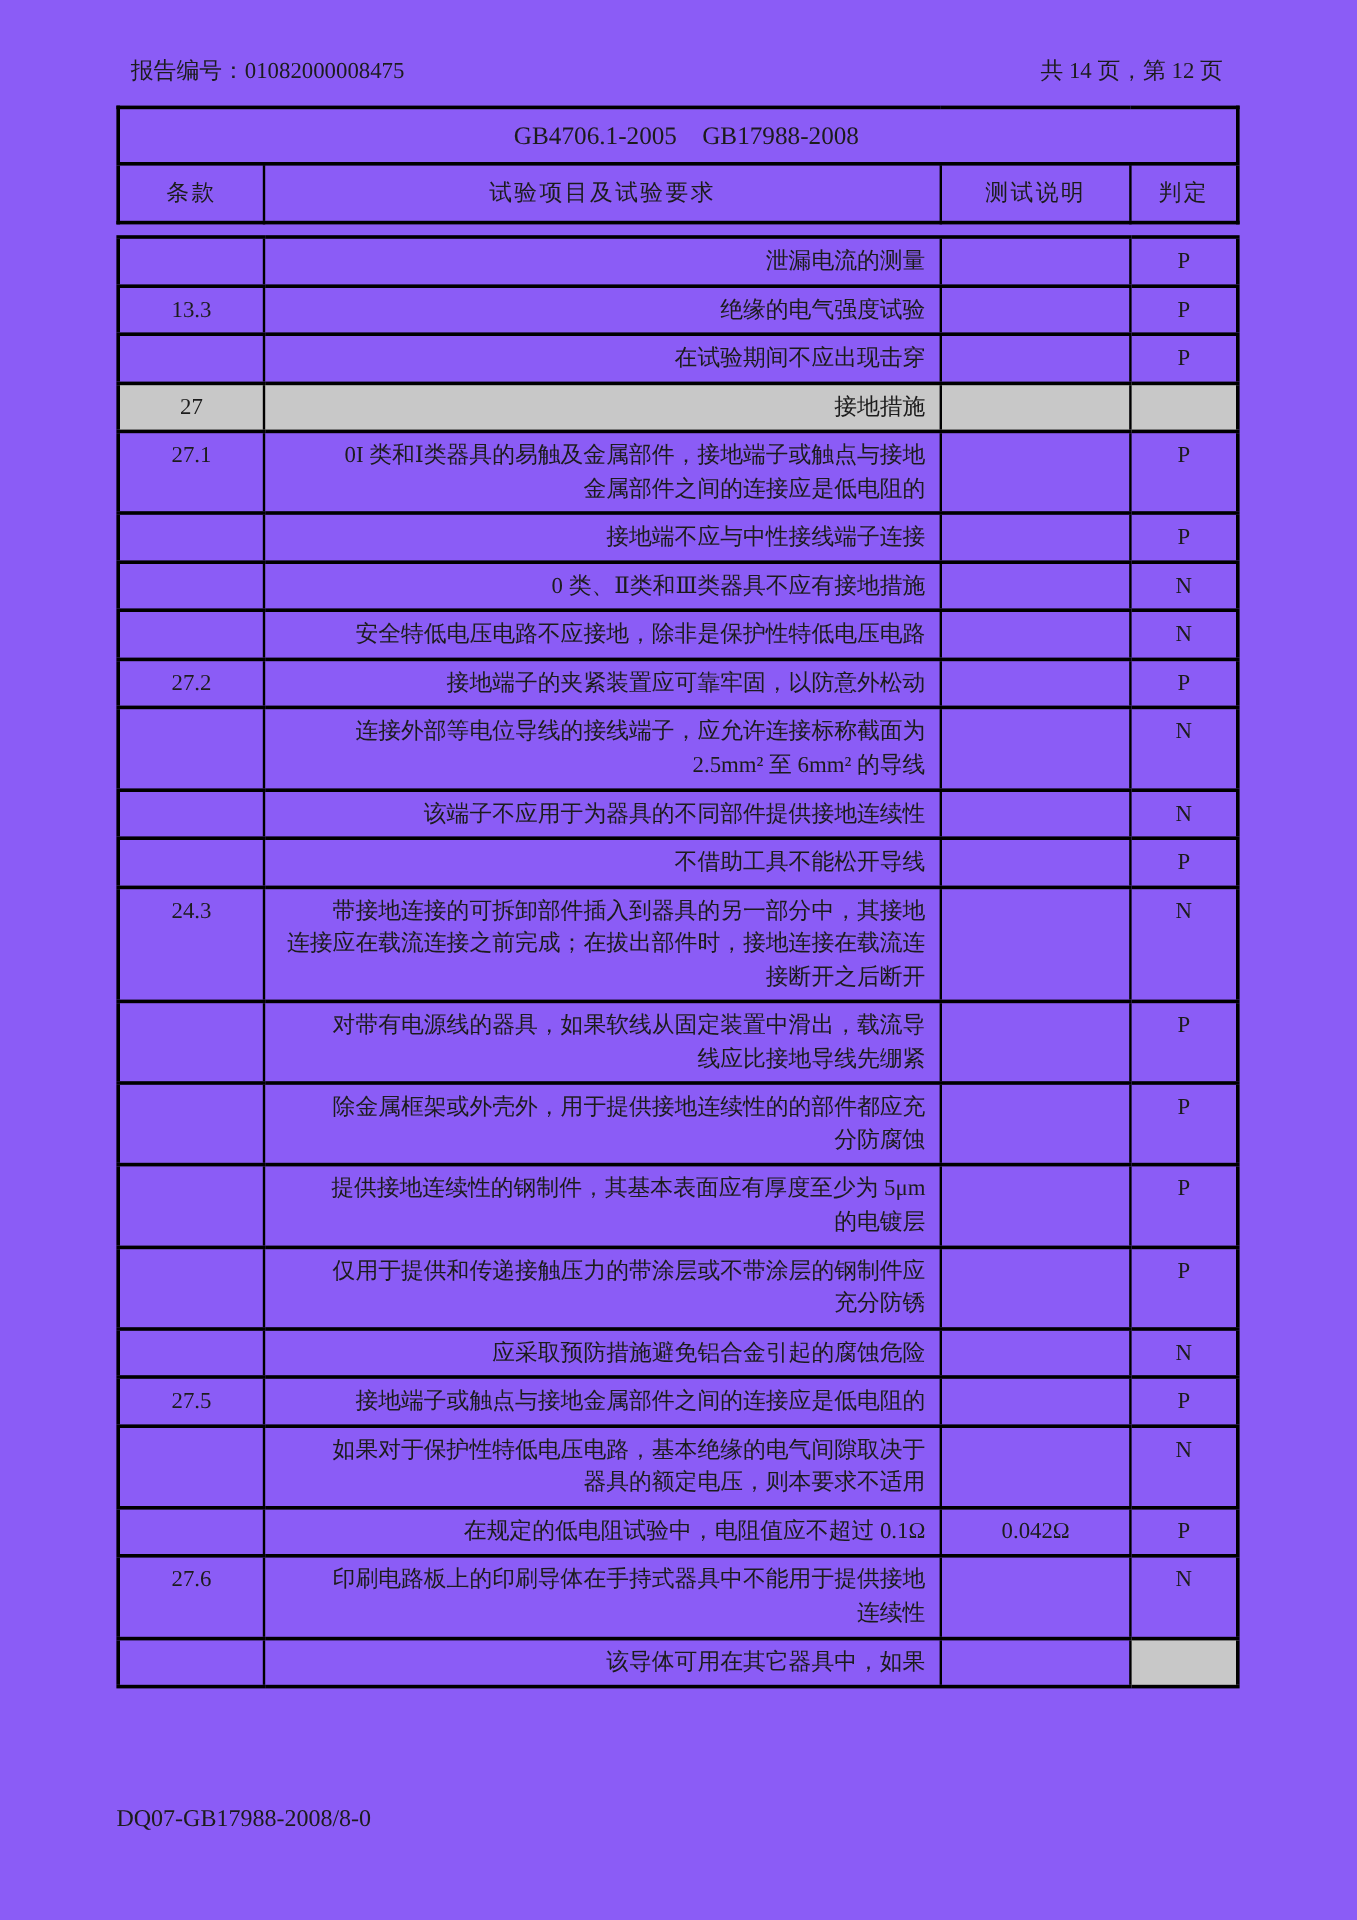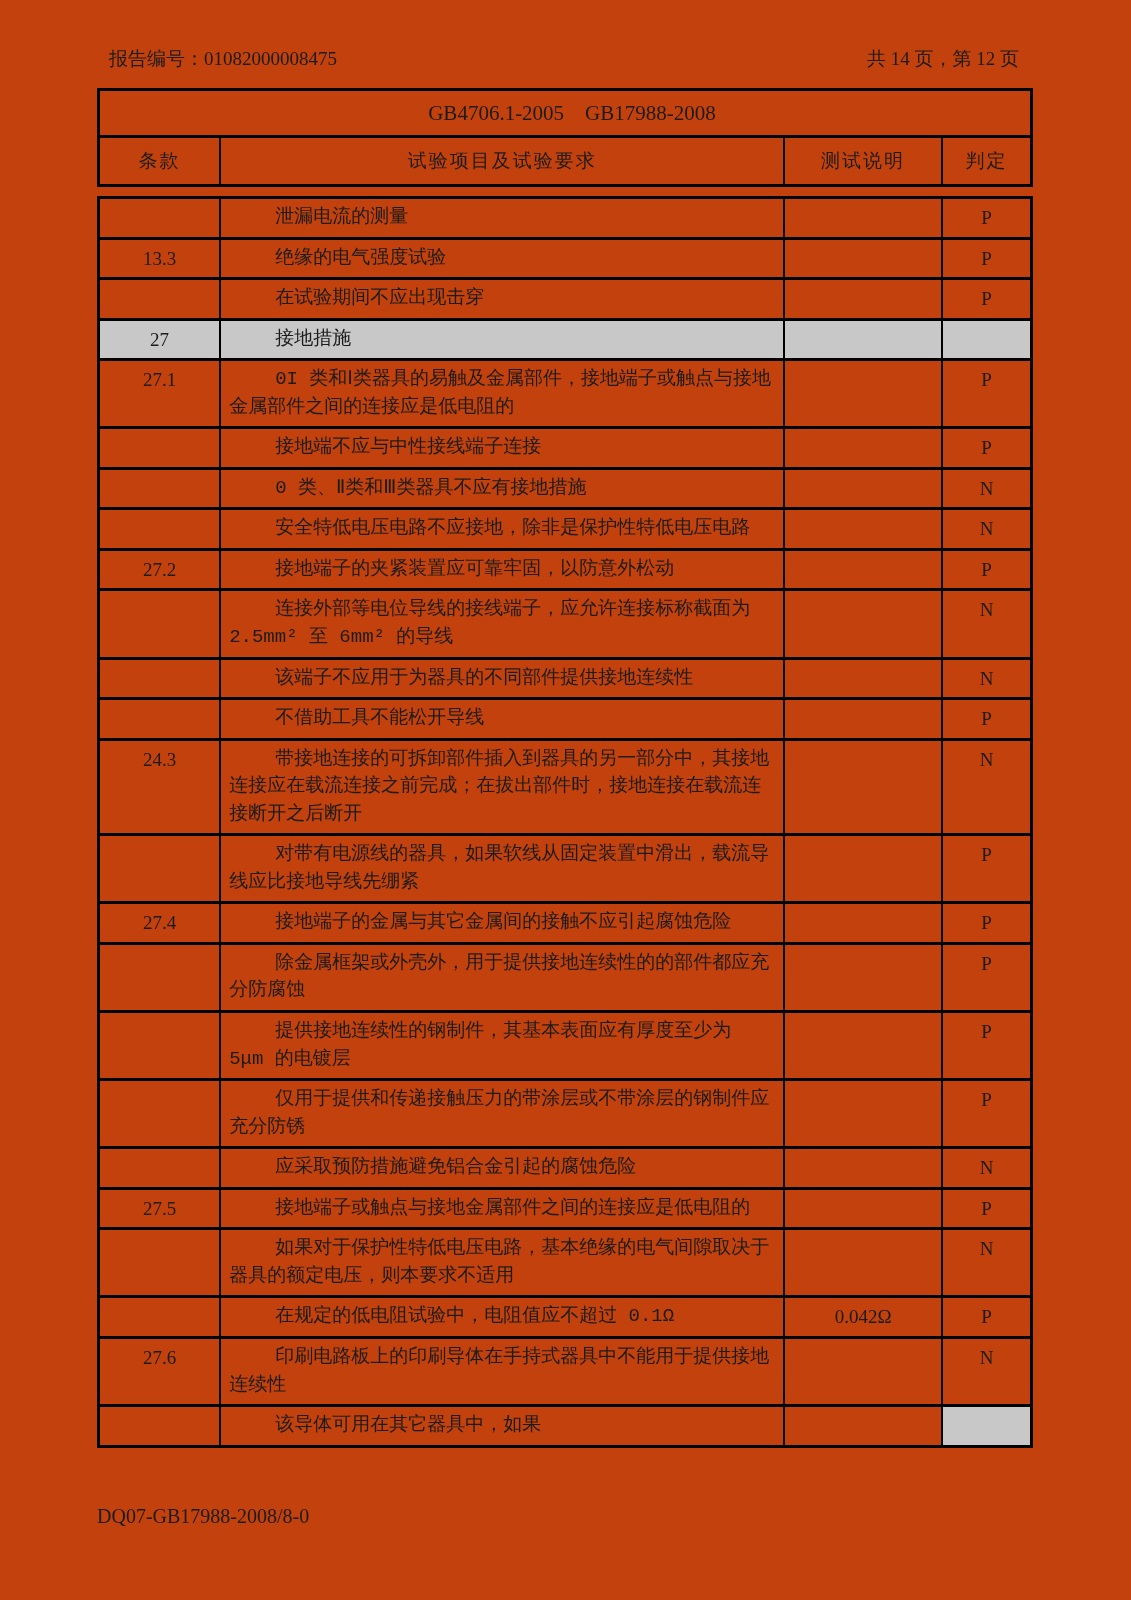--- a/index.html
+++ b/index.html
@@ -4,21 +4,21 @@
 <style>
   html, body {
     margin: 0;
     padding: 0;
     background: #ffffff;
   }
   .page {
     position: relative;
     width: 1131px;
     height: 1600px;
-    background: #c2410c;
+    background: #8b5cf6;
     font-family: "Liberation Serif", "DejaVu Serif", serif;
     color: #1c1c1c;
     overflow: hidden;
   }
   .topbar {
     position: absolute;
     top: 46px;
     left: 97px;
     width: 936px;
     box-sizing: border-box;
@@ -67,24 +67,23 @@
     border-left: 2px solid #000;
     border-right: 2px solid #000;
     border-top: 3px solid #000;
     border-bottom: 3px solid #000;
     vertical-align: top;
     font-size: 19px;
     line-height: 1.45;
     padding: 5px 4px;
   }
   .body-table td.req {
-    text-align: left;
+    text-align: right;
     padding: 5px 12px 5px 8px;
     text-indent: 46px;
-    font-family: Liberation Mono, monospace;
   }
   .body-table td.clause,
   .body-table td.note,
   .body-table td.verdict {
     text-align: center;
   }
   .shaded-row td,
   td.shaded {
     background: var(--shaded, #c8c8c8);
     margin-top: 37px;
@@ -217,26 +216,20 @@
           <td class="note"></td>
           <td class="verdict">N</td>
         </tr>
         <tr>
           <td class="clause"></td>
           <td class="req">对带有电源线的器具，如果软线从固定装置中滑出，载流导线应比接地导线先绷紧</td>
           <td class="note"></td>
           <td class="verdict">P</td>
         </tr>
         <tr>
-          <td class="clause">27.4</td>
-          <td class="req">接地端子的金属与其它金属间的接触不应引起腐蚀危险</td>
-          <td class="note"></td>
-          <td class="verdict">P</td>
-        </tr>
-        <tr>
           <td class="clause"></td>
           <td class="req">除金属框架或外壳外，用于提供接地连续性的的部件都应充分防腐蚀</td>
           <td class="note"></td>
           <td class="verdict">P</td>
         </tr>
         <tr>
           <td class="clause"></td>
           <td class="req">提供接地连续性的钢制件，其基本表面应有厚度至少为 5μm 的电镀层</td>
           <td class="note"></td>
           <td class="verdict">P</td>

